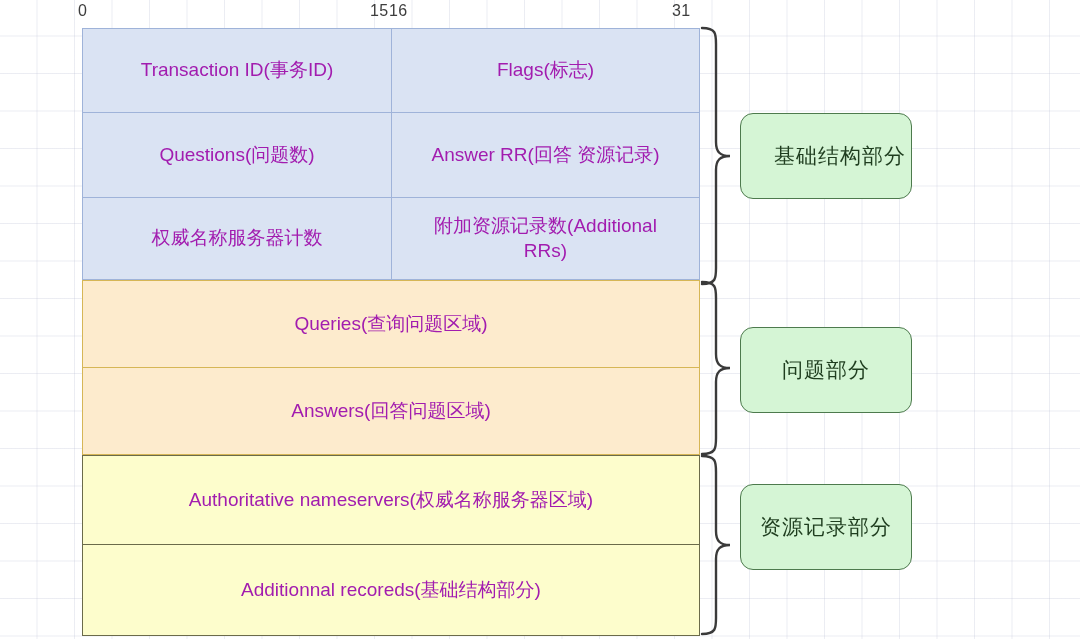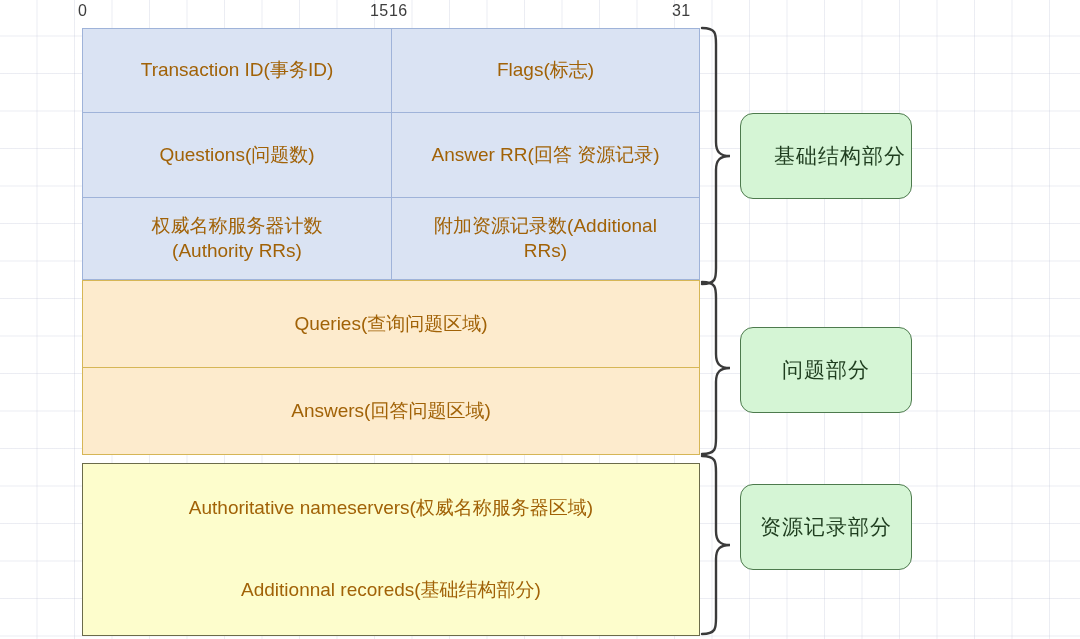--- a/index.html
+++ b/index.html
@@ -73,21 +73,21 @@
     display: flex;
     box-sizing: border-box;
   }
   .pcell {
     display: flex;
     align-items: center;
     justify-content: center;
     text-align: center;
     box-sizing: border-box;
     font-size: 19px;
-    color: #a16207;
+    color: #a21caf;
     line-height: 1.28;
     padding: 2px 6px;
     overflow: hidden;
   }
   .pcell .line2 { display: block; }
 
   
   .blue .pcell {
     background: #dae3f3;
     border: 1px solid #9fb3d9;
@@ -110,21 +110,21 @@
   .orange .q1 { top: 0;  height: 88px; }
   .orange .q2 { top: 88px; height: 87px; }
 
   
   .yellow .pcell {
     background: #fdfdcc;
     border: 1px solid #6b6b4a;
     width: 100%;
   }
   .yellow .y2 .pcell { border-top: none; }
-  .yellow .y1 { top: 8px;  height: 90px; }
+  .yellow .y1 { top: 0;  height: 90px; }
   .yellow .y2 { top: 90px; height: 91px; }
 
   
   .brace-svg {
     position: absolute;
     pointer-events: none;
   }
   #brace-header   { left: 698px; top: 24px;  }
   #brace-question { left: 698px; top: 278px; }
   #brace-rr       { left: 698px; top: 452px; }
@@ -178,21 +178,20 @@
       </div>
       <div class="pcell half">
         <span>Answer RR(回答 资源记录)</span>
       </div>
     </div>
 
     <div class="prow r3">
       <div class="pcell half left">
         <span>
           <span>权威名称服务器计数</span>
-          <span class="line2">(Authority RRs)</span>
         </span>
       </div>
       <div class="pcell half">
         <span>
           <span>附加资源记录数(Additional</span>
           <span class="line2">RRs)</span>
         </span>
       </div>
     </div>
   </div>

